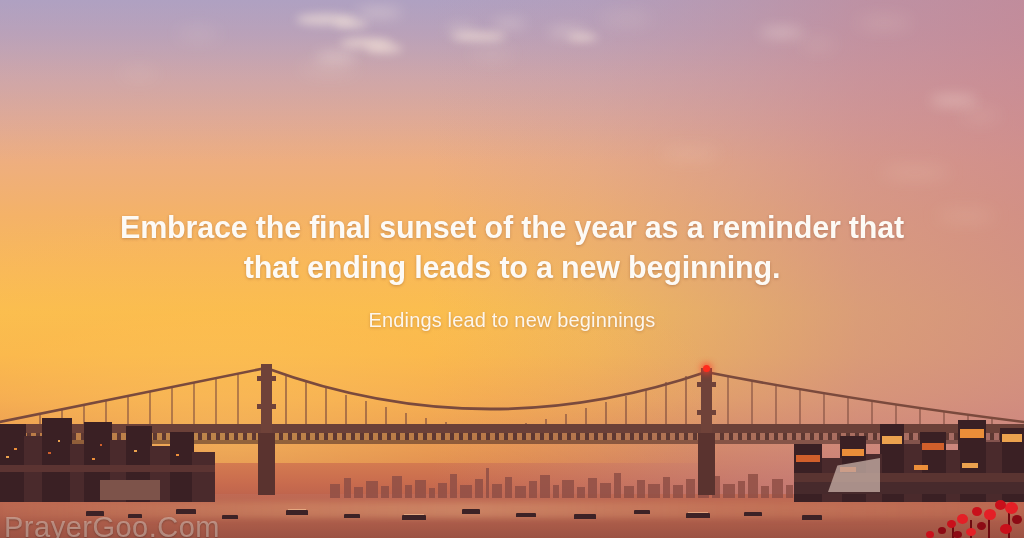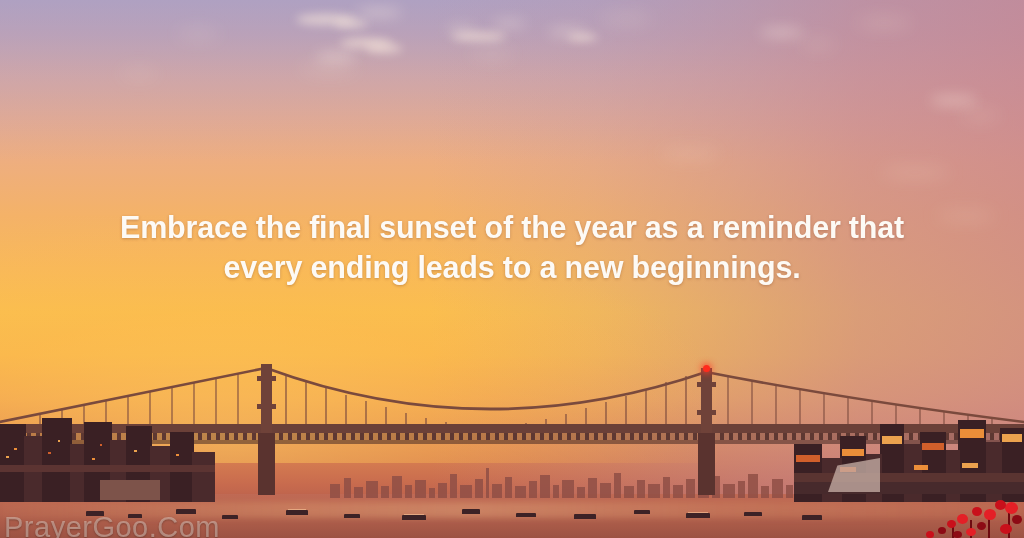--- a/index.html
+++ b/index.html
@@ -489,18 +489,19 @@
     <div class="petal br" style="right:56px; bottom:14px; width:11px; height:10px;"></div>
     <div class="petal" style="right:68px; bottom:10px; width:9px;  height:8px;"></div>
     <div class="petal dk" style="right:78px; bottom:4px;  width:8px;  height:7px;"></div>
     <div class="petal" style="right:12px; bottom:4px;  width:12px; height:10px;"></div>
     <div class="petal br" style="right:48px; bottom:2px;  width:10px; height:8px;"></div>
     <div class="petal dk" style="right:62px; bottom:0px;  width:9px;  height:7px;"></div>
     <div class="petal" style="right:90px; bottom:0px;  width:8px;  height:7px;"></div>
   </div>
 
   <div class="copy">
-    <div class="headline">Embrace the final sunset of the year as a reminder that every ending leads to a new beginnings.</div>
+    <div class="headline">Embrace the final sunset of the year as a reminder that that ending leads to a new beginning.</div>
+    <div class="subhead">Endings lead to new beginnings</div>
   </div>
 
   <div class="watermark">PrayerGoo.Com</div>
 
 </div>
 
 </body></html>

